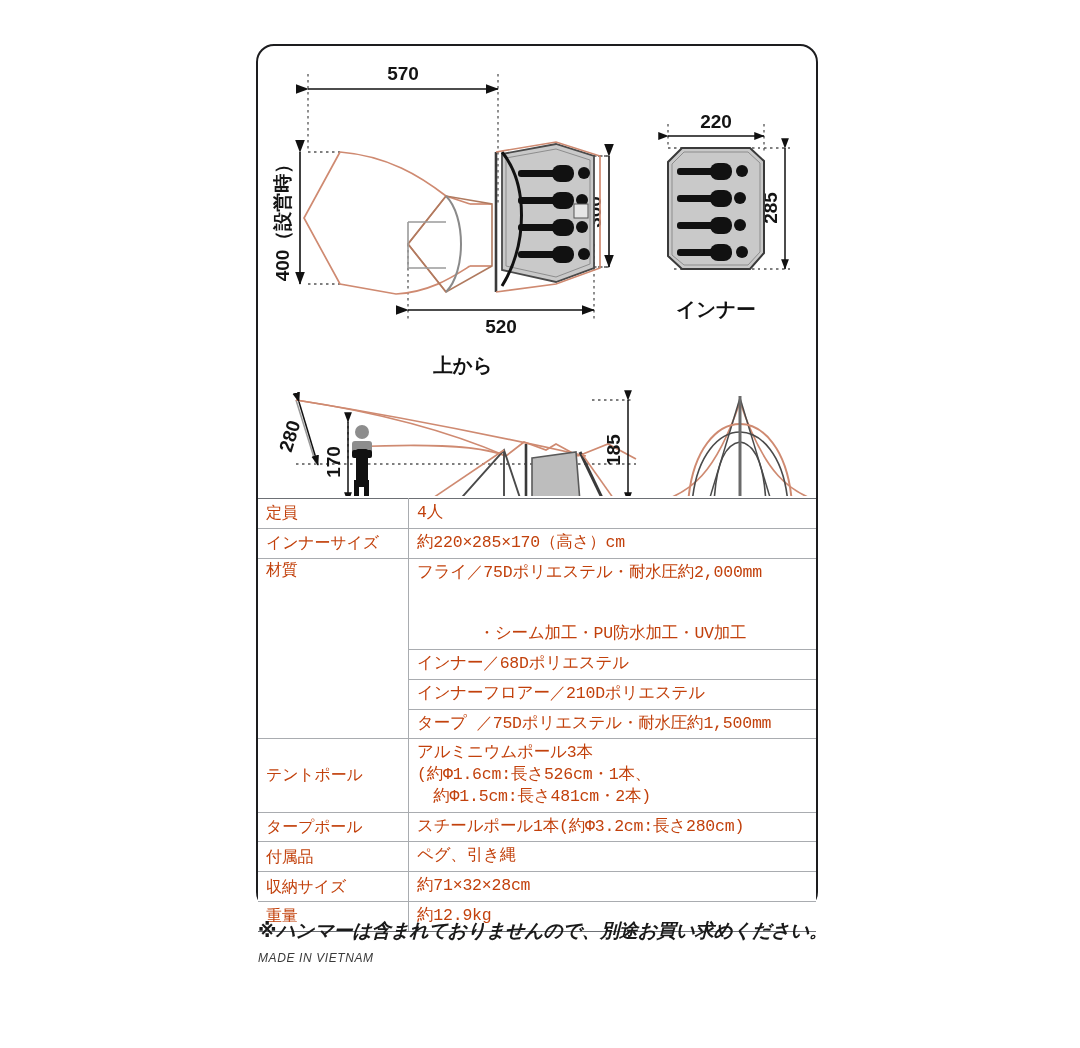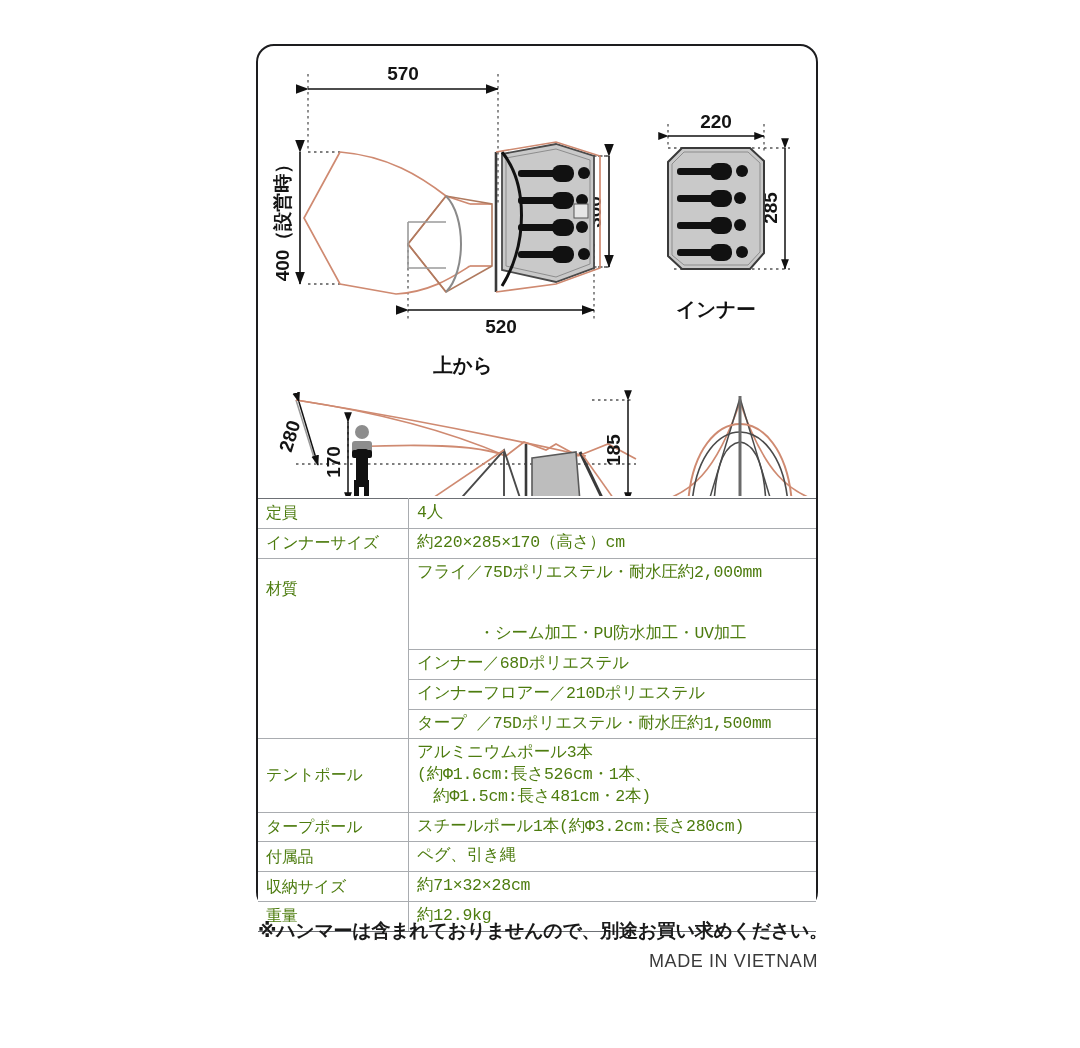--- a/index.html
+++ b/index.html
@@ -52,21 +52,21 @@
     border-collapse: collapse;
     table-layout: fixed;
     background: #fff;
   }
   .spec-table td {
     border: 1px solid #a9acb0;
     padding: 3px 8px 4px 8px;
     font-size: 16.5px;
     line-height: 1.32;
     vertical-align: middle;
-    color: #4d7c0f;
+    color: #c2410c;
     letter-spacing: -0.2px;
   }
   .spec-table td.k {
     width: 134px;
     border-left: none;
     font-size: 16px;
   }
   .spec-table td.v {
     border-right: none;
     font-family: Liberation Mono, monospace;
@@ -75,33 +75,34 @@
   .spec-table tr:last-child td  { border-bottom: 1.4px solid #6d7075; }
   .ctr-2nd { display: block; text-align: center; margin-top: 40px; }
   .pad-multi { padding-top: 6px; padding-bottom: 6px; }
 
   
   .notes {
     position: absolute;
     left: 258px;
     top: 918px;
     width: 580px;
+    font-style: italic;
   }
   .note-line {
     font-size: 19px;
     line-height: 1.42;
     color: #1a1a1a;
     letter-spacing: -0.3px;
     font-weight: 600;
   }
   .made-in {
     margin-top: 6px;
-    text-align: right;
+    text-align: left;
     padding-right: 0px;
-    font-size: 18px;
+    font-size: 12px;
     letter-spacing: 0.6px;
     color: #3a3a3a;
     width: 560px;
   }
 
   
   .dimtxt { font-family: "Liberation Sans","DejaVu Sans",sans-serif; font-size: 19px; fill:#141414; font-weight:600; }
   .caption { font-family: "Liberation Sans","DejaVu Sans",sans-serif; font-size: 19.5px; fill:#111; font-weight:700; }
 </style>
 </head>
@@ -337,21 +338,21 @@
     <tbody>
       <tr>
         <td class="k">定員</td>
         <td class="v">4人</td>
       </tr>
       <tr>
         <td class="k">インナーサイズ</td>
         <td class="v">約220×285×170（高さ）cm</td>
       </tr>
       <tr>
-        <td class="k" rowspan="4" style="vertical-align:top; padding-top:19px;">材質</td>
+        <td class="k" rowspan="4" style="vertical-align:top; padding-top:0;">材質</td>
         <td class="v pad-multi">
           <span>フライ／75Dポリエステル・耐水圧約2,000mm</span>
           <span class="ctr-2nd">・シーム加工・PU防水加工・UV加工</span>
         </td>
       </tr>
       <tr>
         <td class="v">インナー／68Dポリエステル</td>
       </tr>
       <tr>
         <td class="v">インナーフロアー／210Dポリエステル</td>

